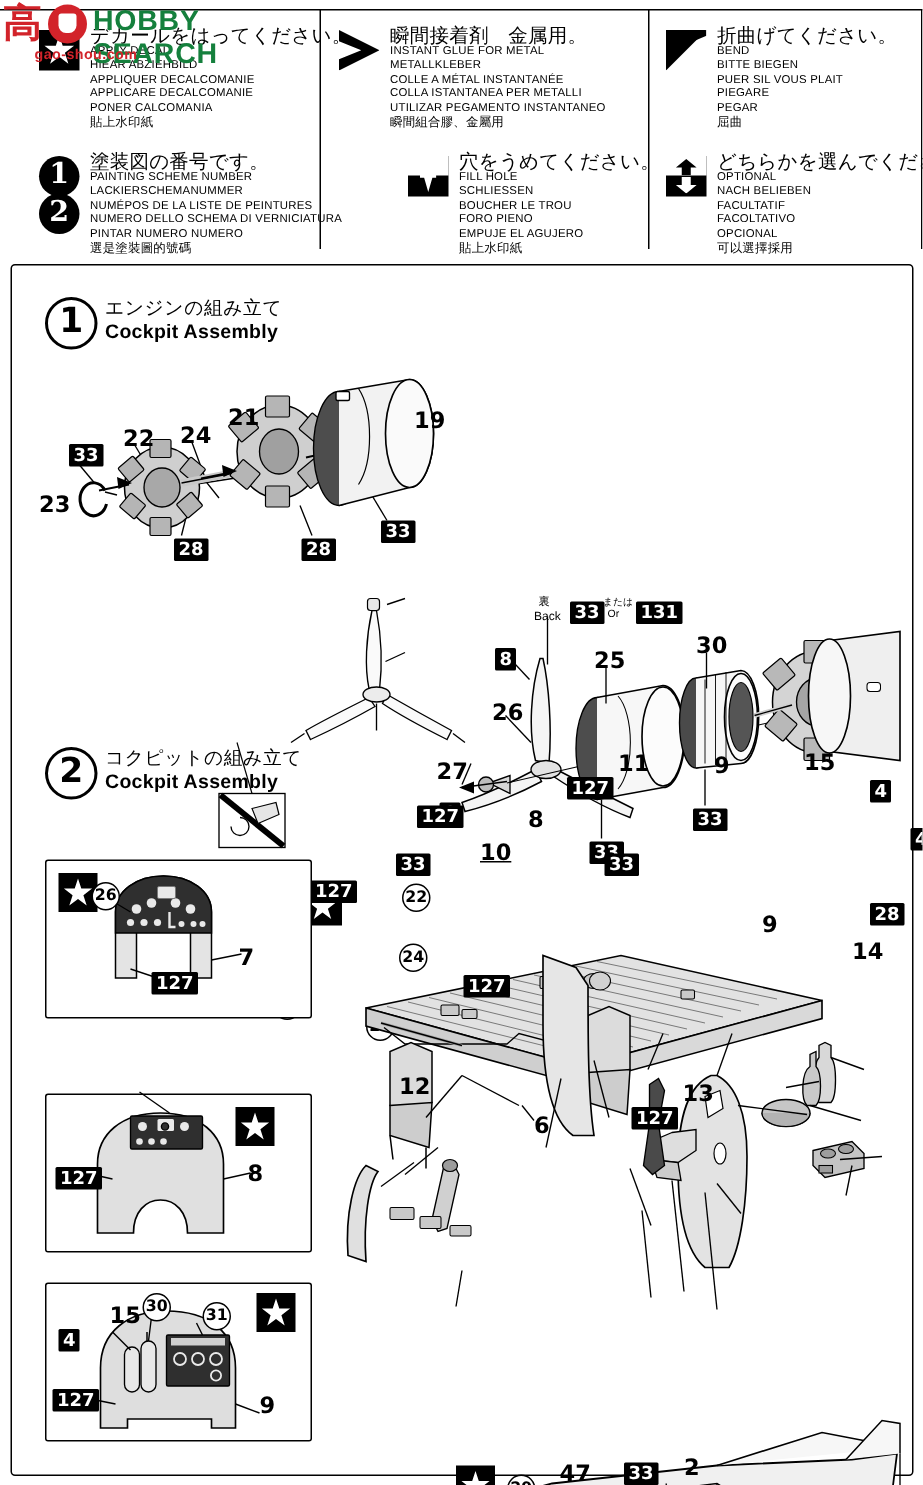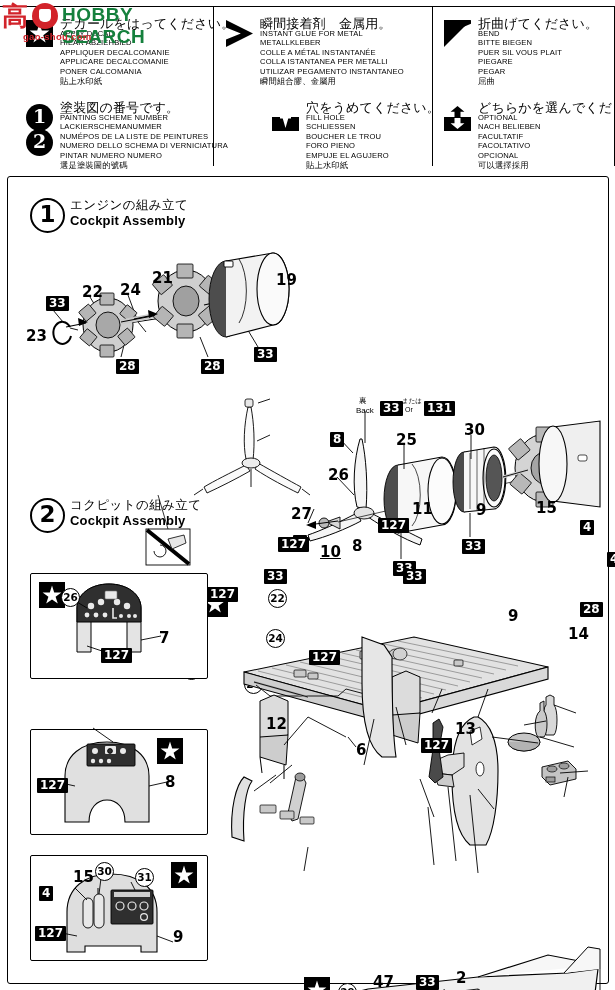--- a/index.html
+++ b/index.html
@@ -592,21 +592,21 @@
   </svg>
 
   <div class="pn pn-box" style="left:270px;top:360px;">127</div>
   <div class="pn pn-box" style="left:370px;top:341px;">127</div>
   <div class="pn pn-plain" style="left:404px;top:325px;">11</div>
   <div class="pn pn-plain" style="left:468px;top:326px;">9</div>
   <div class="pn pn-plain" style="left:528px;top:324px;">15</div>
   <div class="pn pn-box" style="left:572px;top:343px;">4</div>
   <div class="pn pn-box" style="left:560px;top:375px;margin-left:39px;">41</div>
   <div class="pn pn-plain" style="left:344px;top:362px;">8</div>
-  <div class="pn pn-plain" style="left:312px;top:368px;text-decoration:underline;">10</div>
+  <div class="pn pn-plain" style="left:312px;top:384px;text-decoration:underline;">10</div>
   <div class="pn pn-box" style="left:256px;top:392px;">33</div>
   <div class="pn pn-box" style="left:395px;top:392px;">33</div>
   <div class="pn pn-box" style="left:199px;top:410px;">127</div>
   <div class="pn pn-box" style="left:301px;top:473px;">127</div>
   <div class="pn pn-plain" style="left:500px;top:432px;">9</div>
   <div class="pn pn-box" style="left:572px;top:425px;">28</div>
   <div class="pn pn-plain" style="left:560px;top:450px;">14</div>
   <div class="pn pn-plain" style="left:258px;top:540px;">12</div>
   <div class="pn pn-plain" style="left:348px;top:566px;">6</div>
   <div class="pn pn-box" style="left:413px;top:561px;">127</div>

